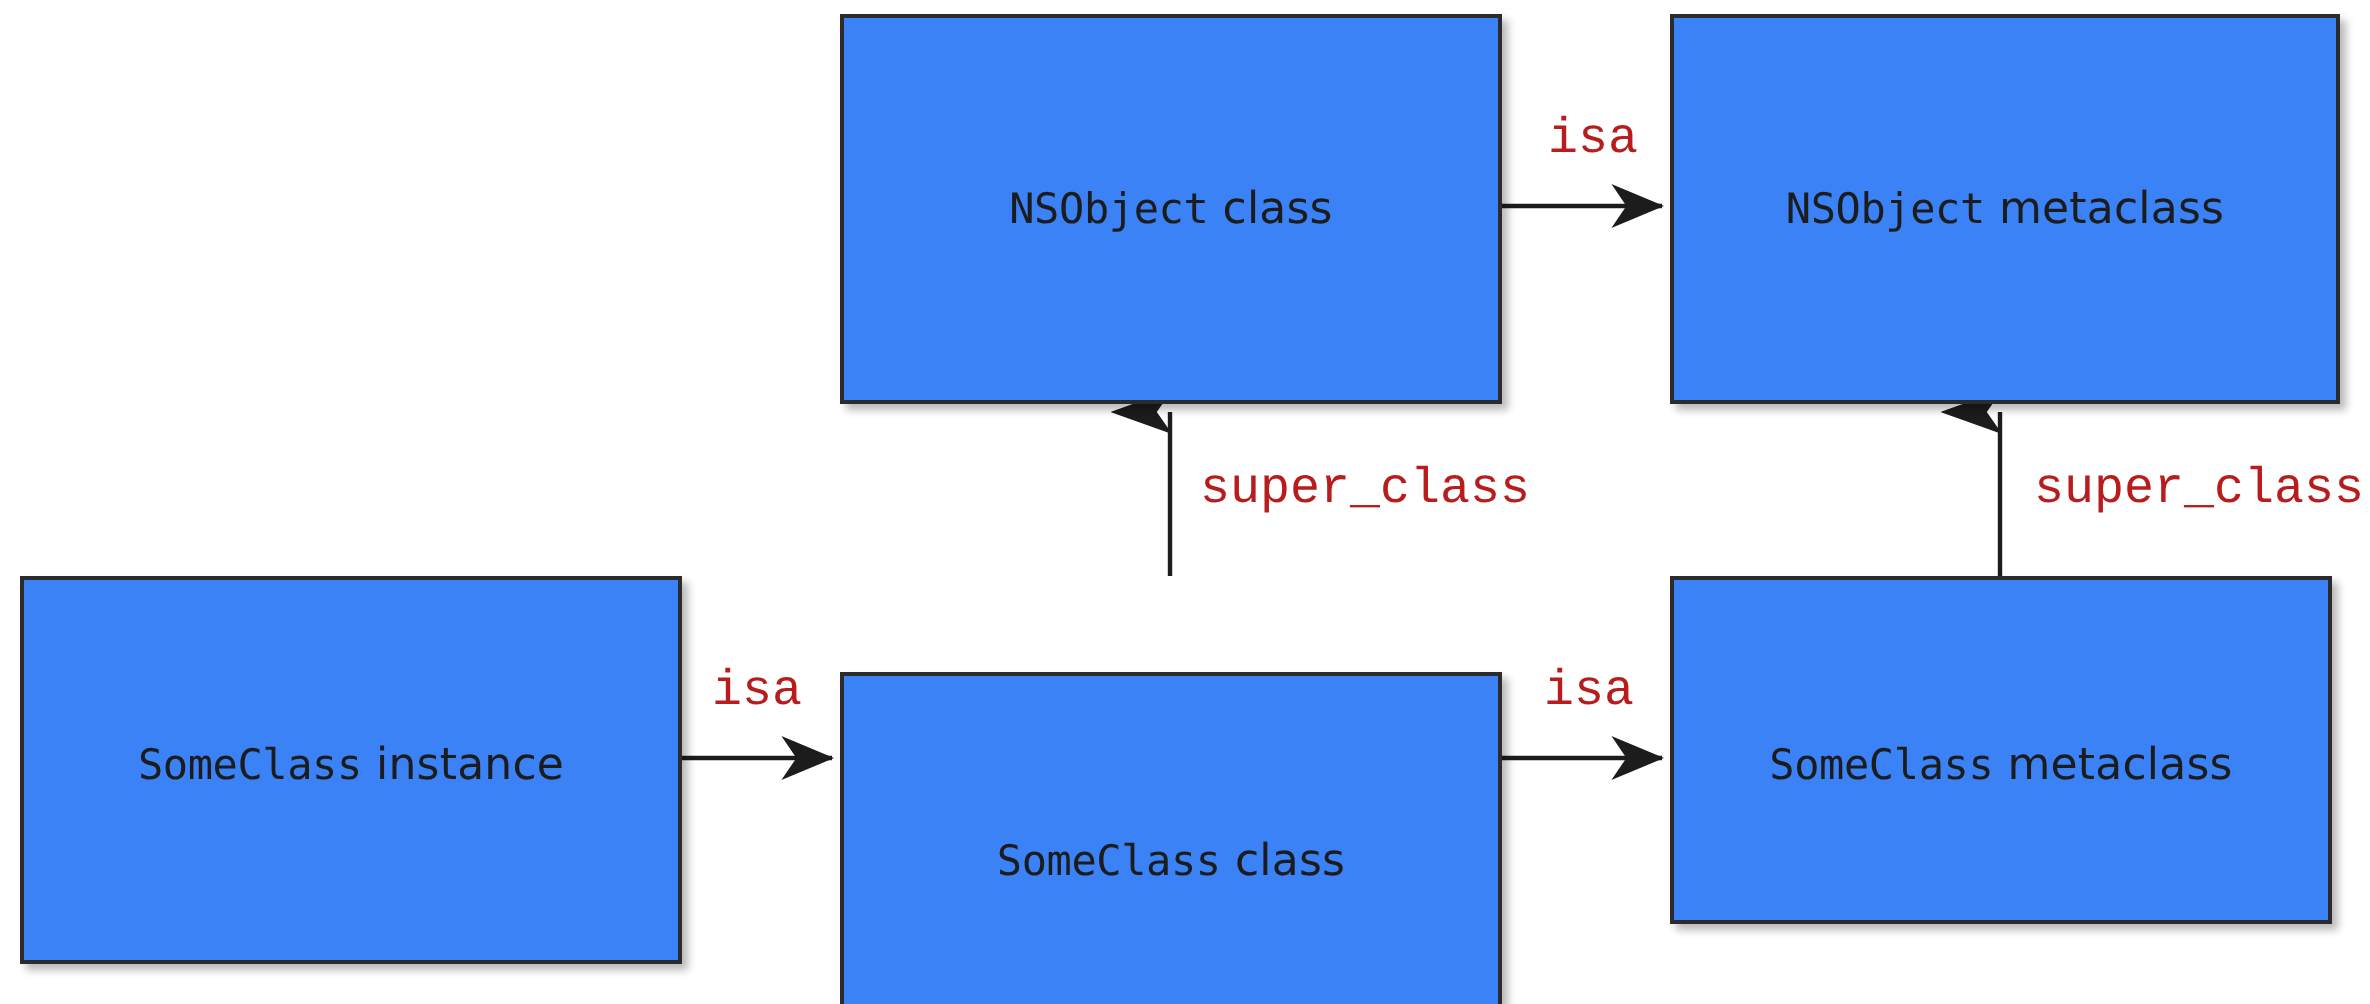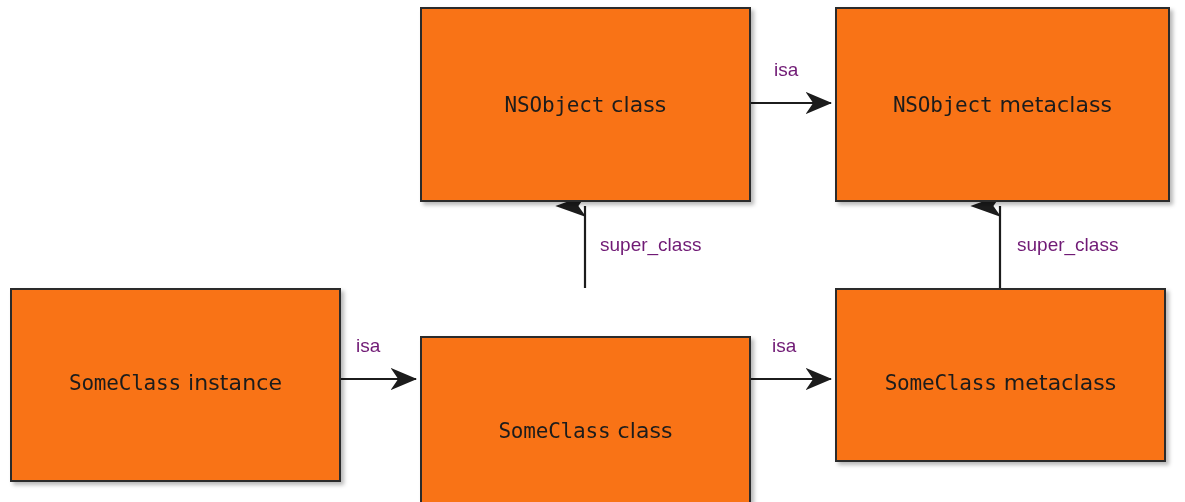--- a/index.html
+++ b/index.html
@@ -14,21 +14,21 @@
     height: 502px;
     background: #ffffff;
     overflow: hidden;
     font-family: "Liberation Sans", sans-serif;
   }
 
   
   .node {
     position: absolute;
     box-sizing: border-box;
-    background: #f97316;
+    background: #3b82f6;
     border: 2px solid #2b2b2b;
     box-shadow: 3px 3px 4px rgba(0,0,0,0.28);
     z-index: 3;
   }
   .node .node-label {
     position: absolute;
     left: 0;
     right: 0;
     top: 50%;
     transform: translateY(-50%);
@@ -57,24 +57,24 @@
   .edge-layer {
     position: absolute;
     left: 0; top: 0;
     width: 1185px;
     height: 502px;
     z-index: 2;
     pointer-events: none;
   }
   .edge-label {
     position: absolute;
-    font-family: Liberation Sans, sans-serif;
-    font-size: 19px;
+    font-family: Liberation Mono, monospace;
+    font-size: 25px;
     line-height: 24px;
-    color: #701a75;
+    color: #b91c1c;
     white-space: nowrap;
     z-index: 4;
   }
 </style>
 </head>
 <body>
 
 <div id="canvas">
 
   <svg class="edge-layer" width="1185" height="502" viewBox="0 0 1185 502" xmlns="http://www.w3.org/2000/svg">

